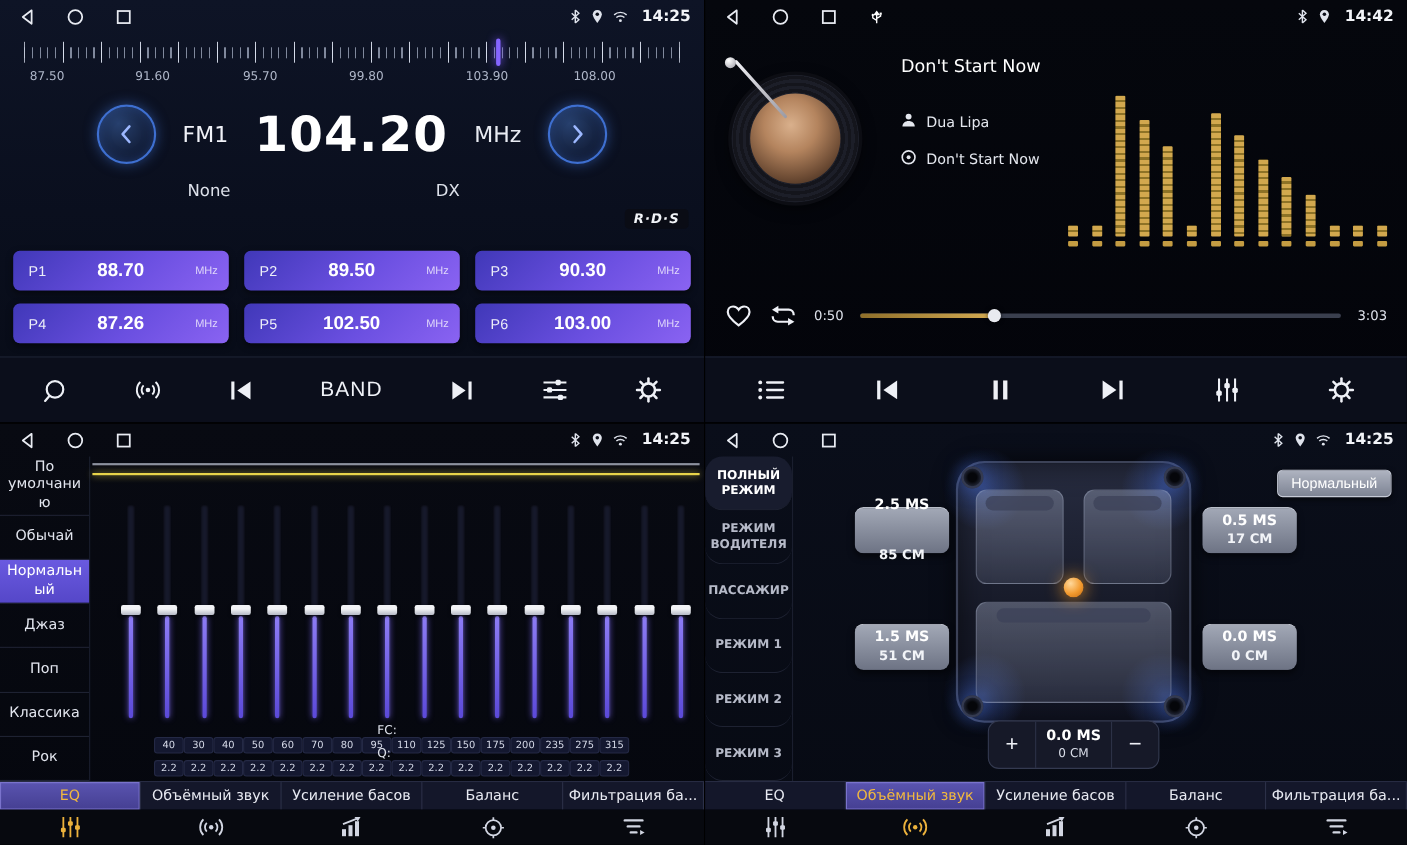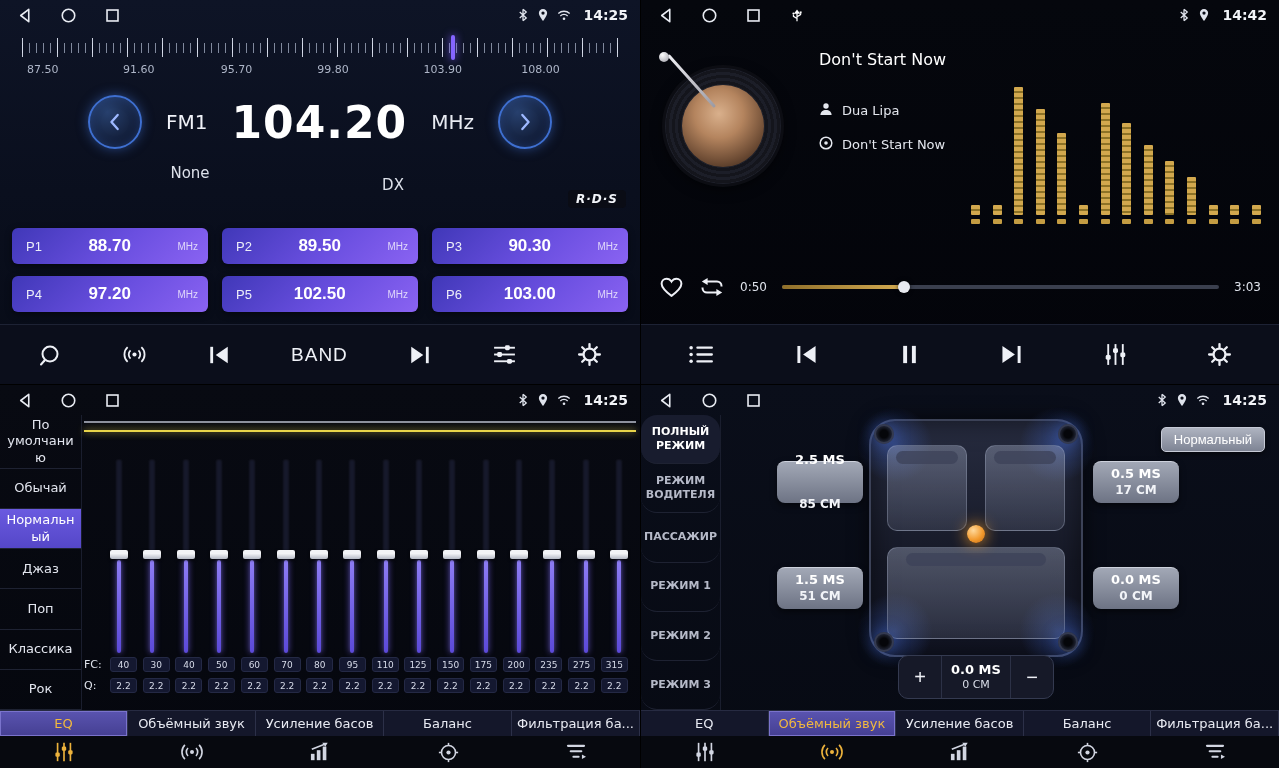--- a/index.html
+++ b/index.html
@@ -38,21 +38,21 @@
   .tuner-row { position:absolute; left:88px; right:88px; top:90px; height:64px;
     display:flex; align-items:center; justify-content:space-between; }
   .round-btn { width:54px; height:54px; border-radius:50%; cursor:pointer; color:#9db8ff;
     background:radial-gradient(circle at 35% 30%, #27406e, #101a33 72%);
     border:2px solid #3e6fd0; display:flex; align-items:center; justify-content:center;
     box-shadow:0 0 12px rgba(62,111,208,.55), inset 0 0 10px rgba(62,111,208,.35); }
   .band-label { font-size:20px; color:#f0f2f8; }
   .freq-big { font-size:44px; font-weight:bold; letter-spacing:1px; color:#fff; }
   .unit-label { font-size:20px; color:#e8ebf2; }
   .mode-none { position:absolute; left:158px; top:164px; width:64px; text-align:center; font-size:15px; color:#dde1ea; }
-  .mode-dx { position:absolute; left:368px; top:164px; width:50px; text-align:center; font-size:15px; color:#dde1ea;margin-top:12px; }
+  .mode-dx { position:absolute; left:382px; top:164px; width:50px; text-align:center; font-size:15px; color:#dde1ea; }
   .rds-badge { position:absolute; right:14px; top:190px; background:#0a0c15; border-radius:4px;
     padding:2px 8px; font-size:12px; font-style:italic; font-weight:bold; letter-spacing:1px; color:#f2f4f8; }
   .presets { position:absolute; left:12px; right:12px; top:228px;
     display:grid; grid-template-columns:repeat(3,1fr); gap:12px 14px; }
   .preset { height:36px; border:none; border-radius:6px; cursor:pointer;
     background:linear-gradient(135deg,#4038b8 0%,#6a4fe0 55%,#8a63f2 100%);
     display:flex; align-items:center; padding:0 10px 0 14px; box-shadow:0 2px 6px rgba(0,0,0,.5); }
   .p-name { font-size:13px; color:#eceef8; }
   .p-freq { flex:1; text-align:center; font-size:17px; font-weight:bold; color:#fff; }
   .p-unit { font-size:10px; color:rgba(255,255,255,.75); }
@@ -119,21 +119,21 @@
   .eq-sliders { position:absolute; left:110px; right:12px; top:74px; height:194px;
     display:flex; justify-content:space-between; }
   .eq-slider { position:relative; width:18px; height:100%; cursor:pointer; }
   .eq-track { position:absolute; left:50%; transform:translateX(-50%); top:0; bottom:0; width:7px;
     background:#171a2c; border-radius:2px; box-shadow:inset 0 0 3px #000; }
   .eq-fill { position:absolute; left:50%; transform:translateX(-50%); bottom:0; width:4px;
     background:linear-gradient(180deg,#8d7cf4,#5b49d8); border-radius:2px;
     box-shadow:0 0 6px rgba(122,100,240,.8); }
   .eq-handle { position:absolute; left:0; width:18px; height:9px; border-radius:2px; cursor:pointer;
     background:linear-gradient(180deg,#f2f3f6 40%,#b6bac6); box-shadow:0 1px 3px rgba(0,0,0,.7); }
-  .eq-row { position:absolute; left:84px; right:12px; display:flex; align-items:center; }
+  .eq-row { position:absolute; left:84px; right:12px; display:flex; align-items:center;flex-direction:column; }
   .fc-row { top:272px; } .q-row { top:293px; }
   .row-label { width:26px; font-size:11px; color:#dfe3ec; }
   .row-values { flex:1; display:flex; justify-content:space-between; }
   .val-box { width:27px; height:15px; background:#141830; border:1px solid #242945; border-radius:3px;
     font-size:9px; color:#d6dae8; display:flex; align-items:center; justify-content:center; cursor:pointer; }
 
   
   .mode-menu { position:absolute; left:0; top:30px; width:80px; bottom:58px;
     display:flex; flex-direction:column; border-right:1px solid #1a1e2e; }
   .mode-item { flex:1; display:flex; align-items:center; justify-content:center; text-align:center;
@@ -430,21 +430,21 @@
   </button>
 
   <button class="preset">
     <span class="p-name">P3</span>
     <span class="p-freq">90.30</span>
     <span class="p-unit">MHz</span>
   </button>
 
   <button class="preset">
     <span class="p-name">P4</span>
-    <span class="p-freq">97.20</span>
+    <span class="p-freq">87.26</span>
     <span class="p-unit">MHz</span>
   </button>
 
   <button class="preset">
     <span class="p-name">P5</span>
     <span class="p-freq">102.50</span>
     <span class="p-unit">MHz</span>
   </button>
 
   <button class="preset">

